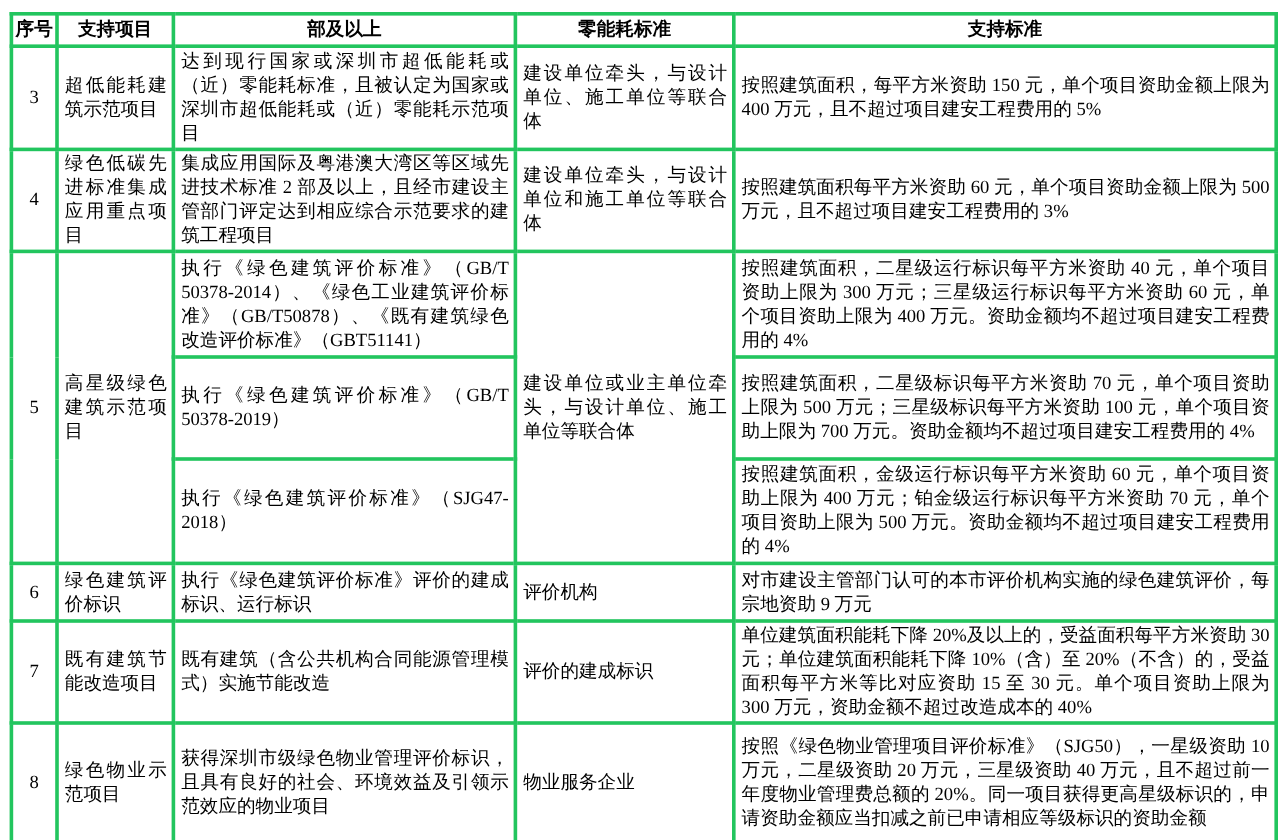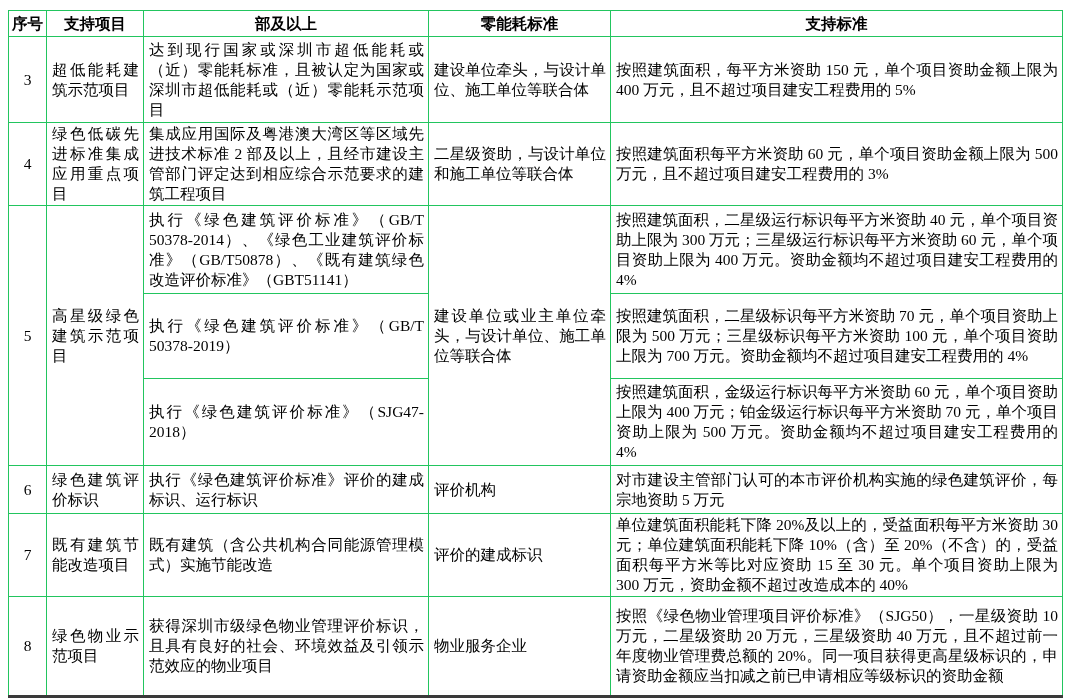--- a/index.html
+++ b/index.html
@@ -23,21 +23,21 @@
     top: 10px;
     width: 1054px;
     border-collapse: collapse;
     table-layout: fixed;
     border: 1px solid #000;
     border-bottom: 3px solid #3a3a3a;
     font-size: 15.5px;
     line-height: 20px;
   }
   th, td {
-    border: 1px solid #22c55e;
+    border: 3px solid #22c55e;
     padding: 1px 4px 1px 5px;
     vertical-align: middle;
     word-break: break-word;
     overflow: hidden;
   }
   th {
     font-weight: bold;
     text-align: center;
     padding: 2px 2px;
   }
@@ -80,21 +80,21 @@
         <td class="c-seq">3</td>
         <td class="c-proj">超低能耗建筑示范项目</td>
         <td class="c-cont">达到现行国家或深圳市超低能耗或（近）零能耗标准，且被认定为国家或深圳市超低能耗或（近）零能耗示范项目</td>
         <td class="c-targ">建设单位牵头，与设计单位、施工单位等联合体</td>
         <td class="c-std">按照建筑面积，每平方米资助 150 元，单个项目资助金额上限为 400 万元，且不超过项目建安工程费用的 5%</td>
       </tr>
       <tr style="height:78px;">
         <td class="c-seq">4</td>
         <td class="c-proj">绿色低碳先进标准集成应用重点项目</td>
         <td class="c-cont">集成应用国际及粤港澳大湾区等区域先进技术标准 2 部及以上，且经市建设主管部门评定达到相应综合示范要求的建筑工程项目</td>
-        <td class="c-targ">二星级资助，与设计单位和施工单位等联合体</td>
+        <td class="c-targ">建设单位牵头，与设计单位和施工单位等联合体</td>
         <td class="c-std">按照建筑面积每平方米资助 60 元，单个项目资助金额上限为 500 万元，且不超过项目建安工程费用的 3%</td>
       </tr>
       <tr style="height:88px;">
         <td class="c-seq" rowspan="3">5</td>
         <td class="c-proj" rowspan="3">高星级绿色建筑示范项目</td>
         <td class="c-cont">执行《绿色建筑评价标准》（GB/T 50378-2014）、《绿色工业建筑评价标准》（GB/T50878）、《既有建筑绿色改造评价标准》（GBT51141）</td>
         <td class="c-targ" rowspan="3">建设单位或业主单位牵头，与设计单位、施工单位等联合体</td>
         <td class="c-std">按照建筑面积，二星级运行标识每平方米资助 40 元，单个项目资助上限为 300 万元；三星级运行标识每平方米资助 60 元，单个项目资助上限为 400 万元。资助金额均不超过项目建安工程费用的 4%</td>
       </tr>
       <tr style="height:85px;margin-left:12px;">
@@ -103,21 +103,21 @@
       </tr>
       <tr style="height:87px;">
         <td class="c-cont">执行《绿色建筑评价标准》（SJG47-2018）</td>
         <td class="c-std">按照建筑面积，金级运行标识每平方米资助 60 元，单个项目资助上限为 400 万元；铂金级运行标识每平方米资助 70 元，单个项目资助上限为 500 万元。资助金额均不超过项目建安工程费用的 4%</td>
       </tr>
       <tr style="height:48px;">
         <td class="c-seq">6</td>
         <td class="c-proj">绿色建筑评价标识</td>
         <td class="c-cont">执行《绿色建筑评价标准》评价的建成标识、运行标识</td>
         <td class="c-targ">评价机构</td>
-        <td class="c-std">对市建设主管部门认可的本市评价机构实施的绿色建筑评价，每宗地资助 5 万元</td>
+        <td class="c-std">对市建设主管部门认可的本市评价机构实施的绿色建筑评价，每宗地资助 9 万元</td>
       </tr>
       <tr style="height:82px;">
         <td class="c-seq">7</td>
         <td class="c-proj">既有建筑节能改造项目</td>
         <td class="c-cont">既有建筑（含公共机构合同能源管理模式）实施节能改造</td>
         <td class="c-targ">评价的建成标识</td>
         <td class="c-std">单位建筑面积能耗下降 20%及以上的，受益面积每平方米资助 30 元；单位建筑面积能耗下降 10%（含）至 20%（不含）的，受益面积每平方米等比对应资助 15 至 30 元。单个项目资助上限为 300 万元，资助金额不超过改造成本的 40%</td>
       </tr>
       <tr style="height:100px;">
         <td class="c-seq">8</td>

